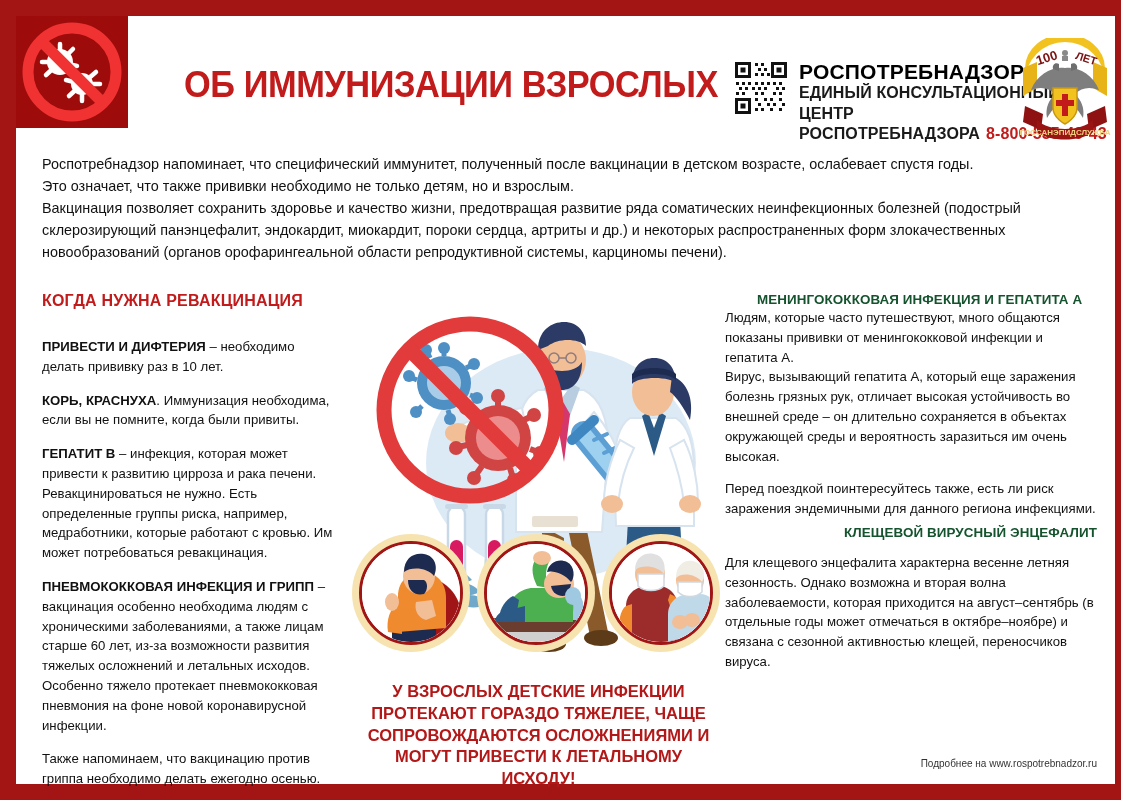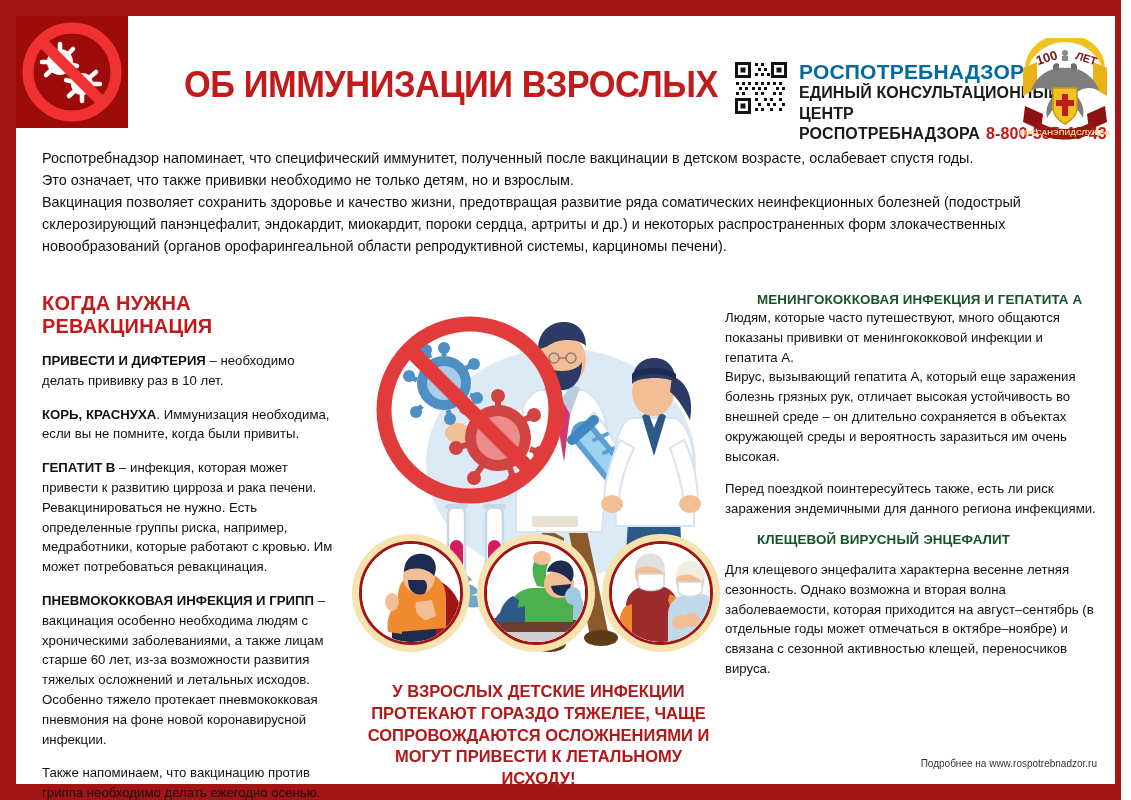--- a/index.html
+++ b/index.html
@@ -56,79 +56,79 @@
     display: flex;
     align-items: flex-start;
     gap: 10px;
   }
   .qr {
     width: 56px; height: 56px;
     background: #ffffff;
   }
   .rpn-text { padding-top: 1px; }
   .rpn-name {
-    font-size: 21px; font-weight: bold; color: #0369a1;
+    font-size: 21px; font-weight: bold; color: #000000;
     letter-spacing: 0.2px; line-height: 1.05;
     font-family: "Liberation Sans Narrow", "Liberation Sans", sans-serif;
   }
   .rpn-sub1, .rpn-sub2 {
     font-size: 16px; font-weight: bold; color: #1a1a1a;
     letter-spacing: 0.1px; line-height: 1.28;
     font-family: "Liberation Sans Narrow", "Liberation Sans", sans-serif;
   }
   .rpn-sub2 { display: flex; gap: 6px; }
   .rpn-phone { color: #C21B1B; font-weight: bold; }
 
   .emblem {
     position: absolute;
     left: 1003px; top: 22px;
     width: 92px; height: 104px;
   }
 
   
   .intro {
     position: absolute;
-    left: 26px; top: 132px;
+    left: 26px; top: 138px;
     width: 1055px;
     font-size: 14.4px;
     line-height: 1.52;
     color: #111111;
     font-family: "Liberation Sans Narrow", "Liberation Sans", sans-serif;
   }
   .intro p { margin: 0; }
 
   
   .col-left {
     position: absolute;
     left: 26px; top: 276px;
     width: 296px;
   }
   .col-right {
     position: absolute;
     left: 709px; top: 276px;
     width: 372px;
   }
   .col-head {
-    font-size: 20px; font-weight: bold; color: #C21B1B;
-    letter-spacing: 0.2px; margin-bottom: 13px;
+    font-size: 16px; font-weight: bold; color: #C21B1B;
+    letter-spacing: 0.2px; margin-bottom: 27px;
     font-family: "Liberation Sans Narrow", "Liberation Sans", sans-serif;
   }
   .blk {
     font-size: 13.2px; line-height: 1.5; color: #111111;
     margin-bottom: 14px;
     font-family: "Liberation Sans Narrow", "Liberation Sans", sans-serif;
   }
   .blk b { font-weight: bold; }
   .sec-head {
     font-size: 13.4px; font-weight: bold; color: #14532d;
     margin-bottom: 1px; letter-spacing: 0.1px;
     font-family: "Liberation Sans Narrow", "Liberation Sans", sans-serif;
     padding-left: 32px;
   }
-  .sec-head.spaced { margin-top: 13px; }
+  .sec-head.spaced { margin-top: 6px; text-align: right; }
   .para {
     font-size: 13.2px; line-height: 1.5; color: #111111;
     font-family: "Liberation Sans Narrow", "Liberation Sans", sans-serif;
   }
   .para.gap { margin-top: 13px; }
 
   
   .art {
     position: absolute;
     left: 330px; top: 272px;

